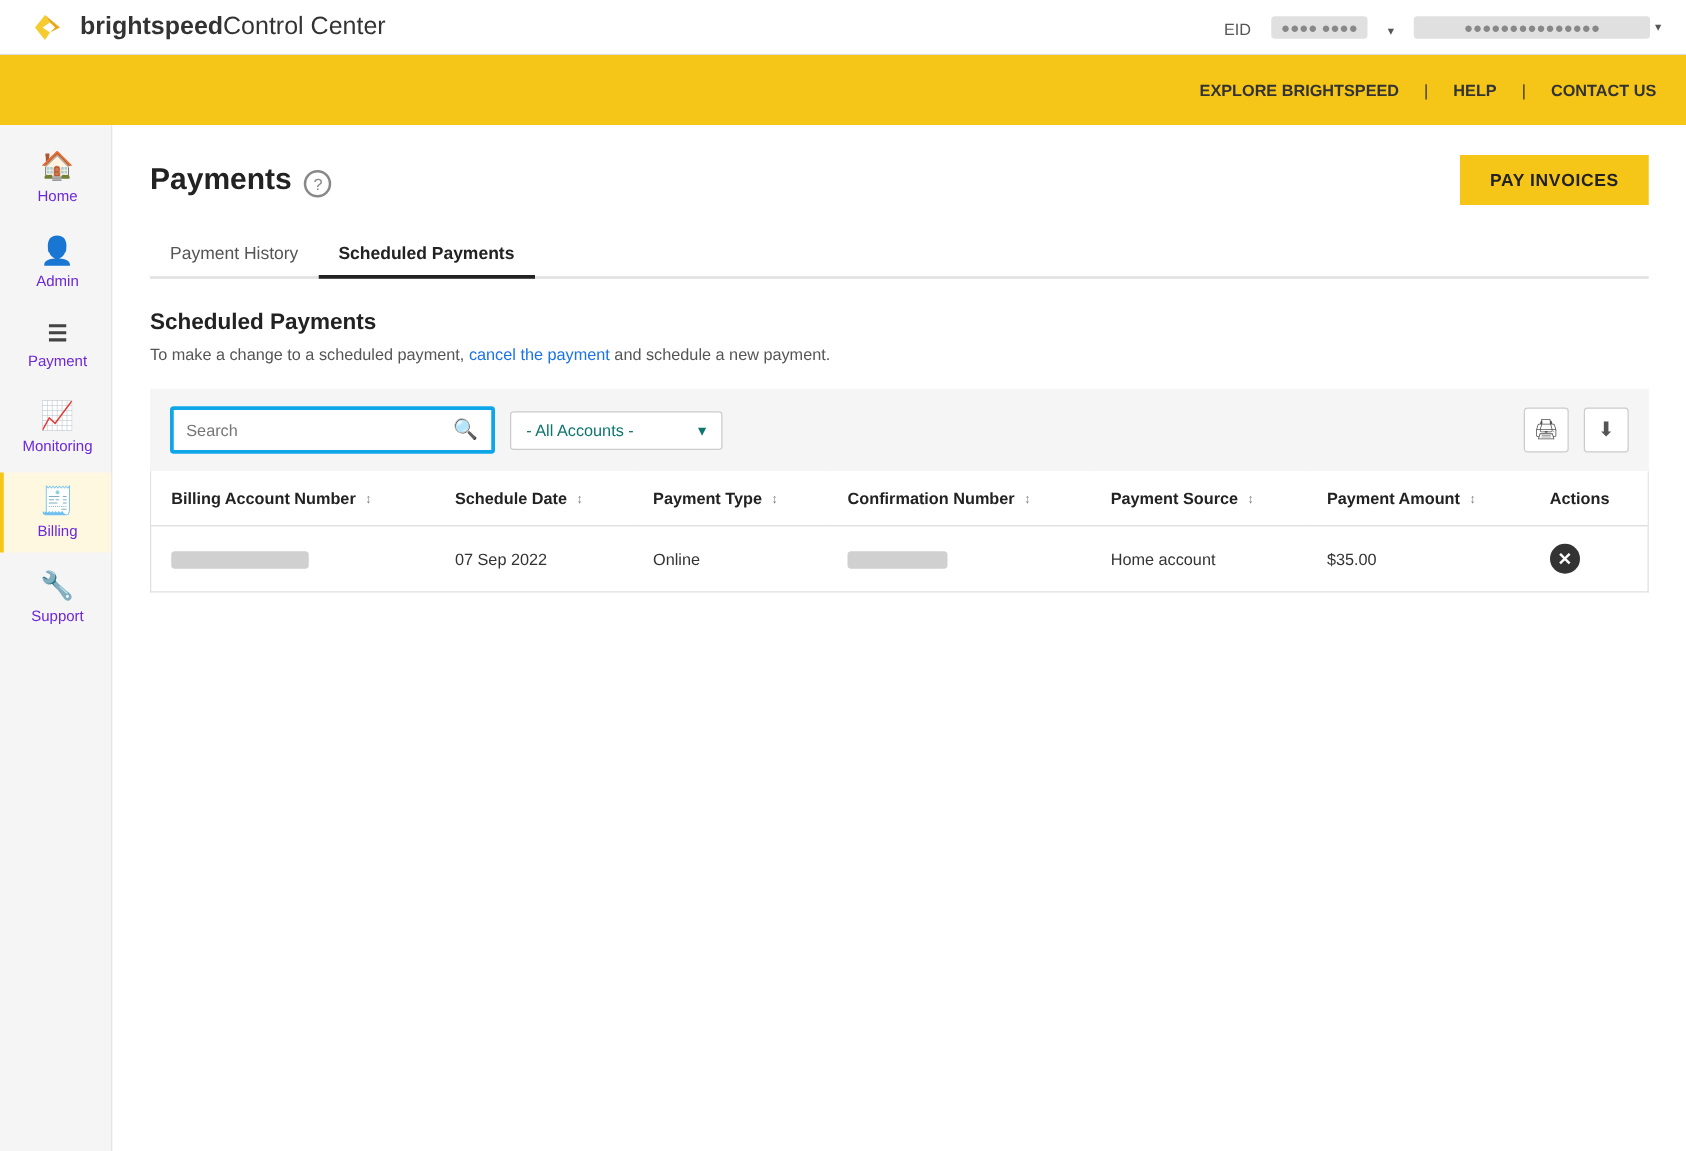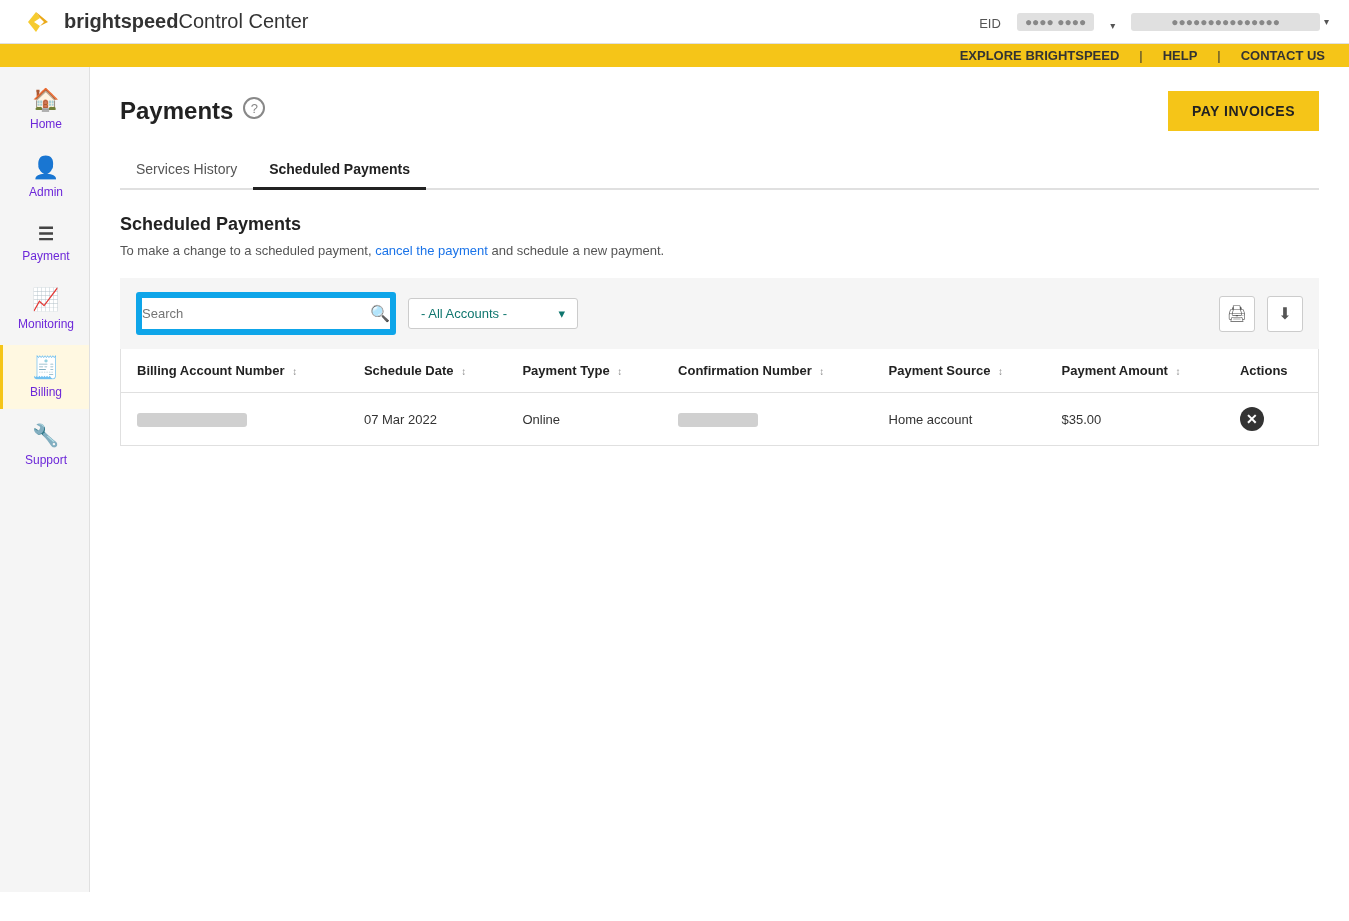--- a/index.html
+++ b/index.html
@@ -51,21 +51,21 @@
       display: flex;
       align-items: center;
       gap: 4px;
     }
     .user-value { background: #e0e0e0; border-radius: 3px; padding: 2px 40px; font-size: 12px; color: #888; }
     .chevron-down { font-size: 10px; color: #555; }
 
     
     .yellow-bar {
       background: #f5c518;
-      height: 23px;
+      height: 56px;
       display: flex;
       align-items: center;
       justify-content: flex-end;
       padding: 0 24px;
       gap: 20px;
     }
     .yellow-bar a {
       font-size: 13px;
       font-weight: bold;
       color: #333;
@@ -120,21 +120,21 @@
 
     
     .page-header {
       display: flex;
       align-items: center;
       justify-content: space-between;
       margin-bottom: 20px;
     }
     .page-title-area {
       display: flex;
-      align-items: flex-start;
+      align-items: flex-end;
       gap: 10px;
     }
     .page-title {
       font-size: 24px;
       font-weight: bold;
       color: #222;
     }
     .help-icon {
       width: 22px;
       height: 22px;
@@ -200,23 +200,23 @@
       background: #f5f5f5;
       padding: 14px 16px;
       display: flex;
       align-items: center;
       gap: 12px;
       margin-bottom: 0;
     }
     .search-box {
       display: flex;
       background: #fff;
-      border: 6px solid #0ea5e9;
+      border: 3px solid #0ea5e9;
       border-radius: 3px;
-      padding: 6px 0;
+      padding: 6px 10px;
       gap: 8px;
       width: 260px;
     }
     .search-box input {
       border: none;
       outline: none;
       font-size: 13px;
       flex: 1;
       color: #999;
       background: transparent;
@@ -392,21 +392,21 @@
         <h1 class="page-title">Payments</h1>
         <div class="help-icon">
           <span>?</span>
         </div>
       </div>
       <button class="pay-invoices-btn">PAY INVOICES</button>
     </div>
 
     <div class="tabs">
       <div class="tab">
-        <span>Services History</span>
+        <span>Payment History</span>
       </div>
       <div class="tab active">
         <span>Scheduled Payments</span>
       </div>
     </div>
 
     <h2 class="section-title">Scheduled Payments</h2>
     <p class="section-desc">
       <span>To make a change to a scheduled payment,</span>
       <a>cancel the payment</a>
@@ -464,21 +464,21 @@
               <span>Actions</span>
             </th>
           </tr>
         </thead>
         <tbody>
           <tr class="table-row">
             <td>
               <span class="redacted"></span>
             </td>
             <td>
-              <span>07 Mar 2022</span>
+              <span>07 Sep 2022</span>
             </td>
             <td>
               <span>Online</span>
             </td>
             <td>
               <span class="redacted-sm"></span>
             </td>
             <td>
               <span>Home account</span>
             </td>

